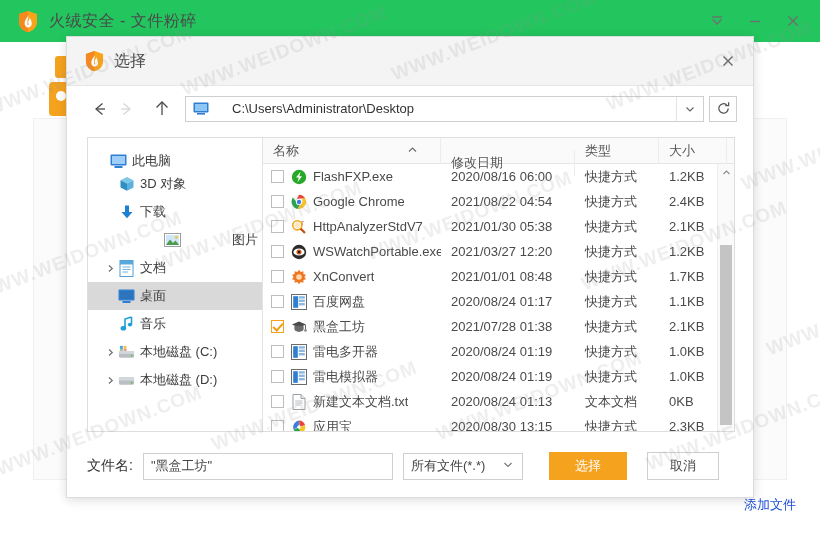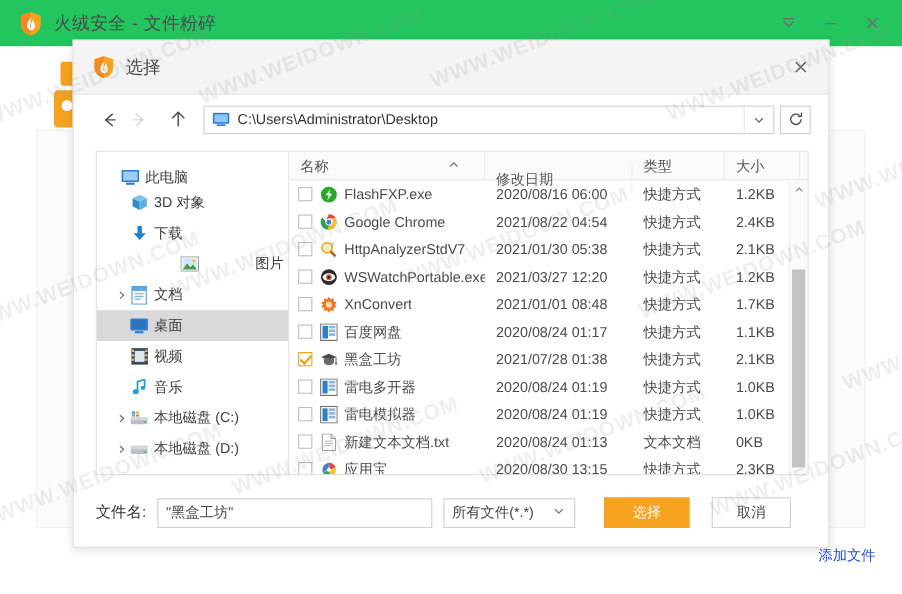--- a/index.html
+++ b/index.html
@@ -143,20 +143,21 @@
   #address-bar {
     flex: 1 1 auto;
     height: 26px;
     border: 1px solid #cfcfcf;
     background: #fff;
     display: flex;
     align-items: center;
     padding: 0 0 0 7px;
     box-sizing: border-box;
     min-width: 0;
+    gap: 16px;
   }
   #address-pc-icon {
     width: 16px; height: 13px;
     flex: 0 0 auto;
     position: relative;
   }
   #address-text {
     margin-left: 7px;
     font-size: 13px;
     color: #333;
@@ -626,36 +627,20 @@
               <rect x="0.5" y="0.5" width="16" height="11" rx="1" fill="#2f7fd1"></rect>
               <rect x="2" y="2" width="13" height="8" fill="#2d74bd"></rect>
               <rect x="4.5" y="12" width="8" height="2" fill="#2f7fd1"></rect>
             </svg>
           </span>
           <span class="tree-label">桌面</span>
         </div>
         <div class="tree-row" style="padding-left: 14px;">
           <span class="tw"></span>
           <span class="tree-icon">
-            <svg width="16" height="16" viewBox="0 0 16 16">
-              <rect x="0.5" y="0.5" width="15" height="15" fill="#3a4a5a"></rect>
-              <rect x="3.5" y="3" width="9" height="10" fill="#dfe6ec"></rect>
-              <rect x="1" y="2" width="2" height="2" fill="#f2c14e"></rect>
-              <rect x="1" y="6" width="2" height="2" fill="#f2c14e"></rect>
-              <rect x="1" y="10" width="2" height="2" fill="#f2c14e"></rect>
-              <rect x="13" y="2" width="2" height="2" fill="#f2c14e"></rect>
-              <rect x="13" y="6" width="2" height="2" fill="#f2c14e"></rect>
-              <rect x="13" y="10" width="2" height="2" fill="#f2c14e"></rect>
-            </svg>
-          </span>
-          <span class="tree-label">视频</span>
-        </div>
-        <div class="tree-row" style="padding-left: 14px;">
-          <span class="tw"></span>
-          <span class="tree-icon">
             <svg width="14" height="16" viewBox="0 0 14 16">
               <path d="M11.5 1 L5 3 V11.5" stroke="#1f9ed8" stroke-width="1.6" fill="none"></path>
               <ellipse cx="3.4" cy="12.2" rx="2.8" ry="2.3" fill="#1f9ed8"></ellipse>
               <path d="M11.5 1 V8" stroke="#1f9ed8" stroke-width="1.6"></path>
               <ellipse cx="10" cy="8.6" rx="2.2" ry="1.9" fill="#1f9ed8"></ellipse>
             </svg>
           </span>
           <span class="tree-label">音乐</span>
         </div>
         <div class="tree-row" style="padding-left: 14px;">

